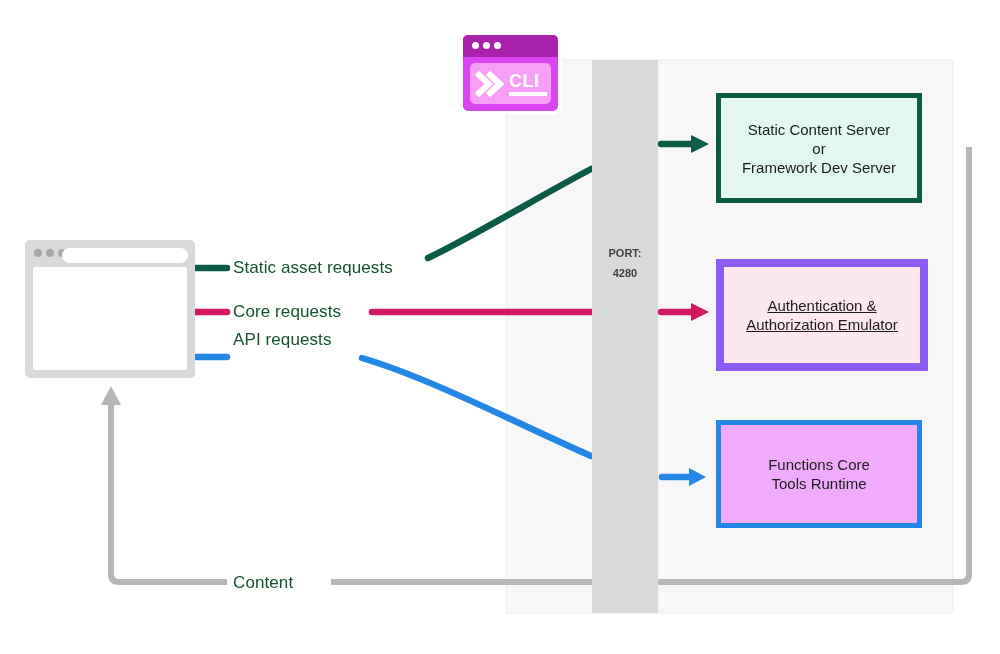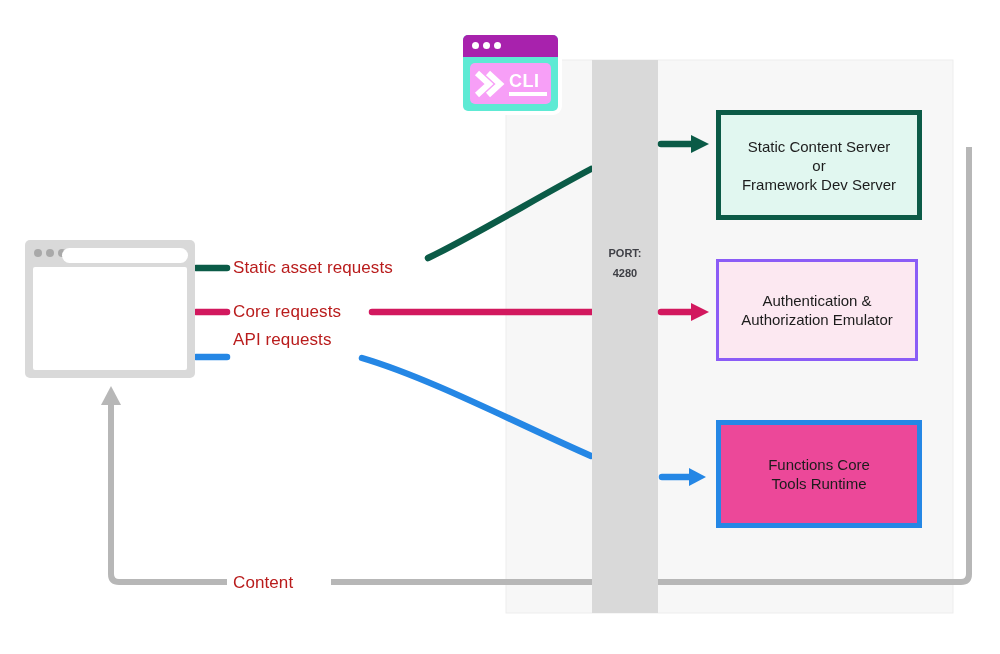--- a/index.html
+++ b/index.html
@@ -5,55 +5,55 @@
   html,body{margin:0;padding:0;background:#fff;}
   .stage{
     position:relative;width:1000px;height:654px;background:#fff;overflow:hidden;
     font-family:"Liberation Sans","DejaVu Sans",sans-serif;
   }
   .layer-svg{position:absolute;left:0;top:0;z-index:1;}
 
   
   .flow-label{
     position:absolute;z-index:2;transform:translateY(-52%);
-    font-size:17px;color:#b91c1c;white-space:nowrap;letter-spacing:0.1px;
+    font-size:17px;color:#14532d;white-space:nowrap;letter-spacing:0.1px;
   }
 
   
   .port-label{
     position:absolute;z-index:2;left:592px;top:243px;width:66px;
     text-align:center;font-size:11px;font-weight:bold;color:#3f4046;
     line-height:20px;white-space:pre-line;
   }
 
   
   .svc-box{
     position:absolute;z-index:2;width:196px;box-sizing:content-box;
     display:flex;align-items:center;justify-content:center;
     text-align:center;font-size:15px;color:#1c1c1c;line-height:19px;
   }
   .svc-box .lbl{white-space:pre-line;padding:0 6px;}
-  .box-static{left:716px;top:93px;height:100px;border:5px solid #0b5b47;background:#e1f7f0;margin-top:17px;}
-  .box-auth{left:716px;top:259px;height:96px;border:3px solid #8b5cf6;background:#fce8f1;}
-  .box-func{left:716px;top:420px;height:98px;border:5px solid #2587e5;background:#ec4899;}
+  .box-static{left:716px;top:93px;height:100px;border:5px solid #0b5b47;background:#e1f7f0;}
+  .box-auth{left:716px;top:259px;height:96px;border:8px solid #8b5cf6;background:#fce8f1;text-decoration:underline;}
+  .box-func{left:716px;top:420px;height:98px;border:5px solid #2587e5;background:#f0abfc;}
 
   
   .browser{
     position:absolute;z-index:2;left:25px;top:240px;width:170px;height:138px;
     background:#d9d9d9;border-radius:5px;
   }
   .browser .dots{position:absolute;left:9px;top:9px;display:flex;gap:4px;}
   .browser .dot{width:8px;height:8px;border-radius:50%;background:#a9a9a9;}
   .browser .addr{position:absolute;left:37px;top:8px;width:126px;height:15px;background:#fff;border-radius:8px;}
   .browser .content{position:absolute;left:8px;top:27px;width:154px;height:103px;background:#fff;border-radius:2px;}
 
   
   .cli{
     position:absolute;z-index:3;left:463px;top:35px;width:95px;height:76px;
-    background:#5eead4;border-radius:5px;box-shadow:0 0 0 4px #fff;
+    background:#d946ef;border-radius:5px;box-shadow:0 0 0 4px #fff;
   }
   .cli .titlebar{position:absolute;left:0;top:0;width:100%;height:22px;background:#a822ad;border-radius:5px 5px 0 0;}
   .cli .dots{position:absolute;left:9px;top:7px;display:flex;gap:4px;}
   .cli .dot{width:7px;height:7px;border-radius:50%;background:#fff;}
   .cli .inner{
     position:absolute;left:7px;top:28px;width:81px;height:41px;background:#f79ff7;border-radius:5px;
     display:flex;align-items:center;justify-content:center;gap:3px;
   }
   .cli .word{display:flex;flex-direction:column;align-items:flex-start;}
   .cli .word .txt{color:#fff;font-weight:bold;font-size:18px;line-height:18px;letter-spacing:0.5px;}

